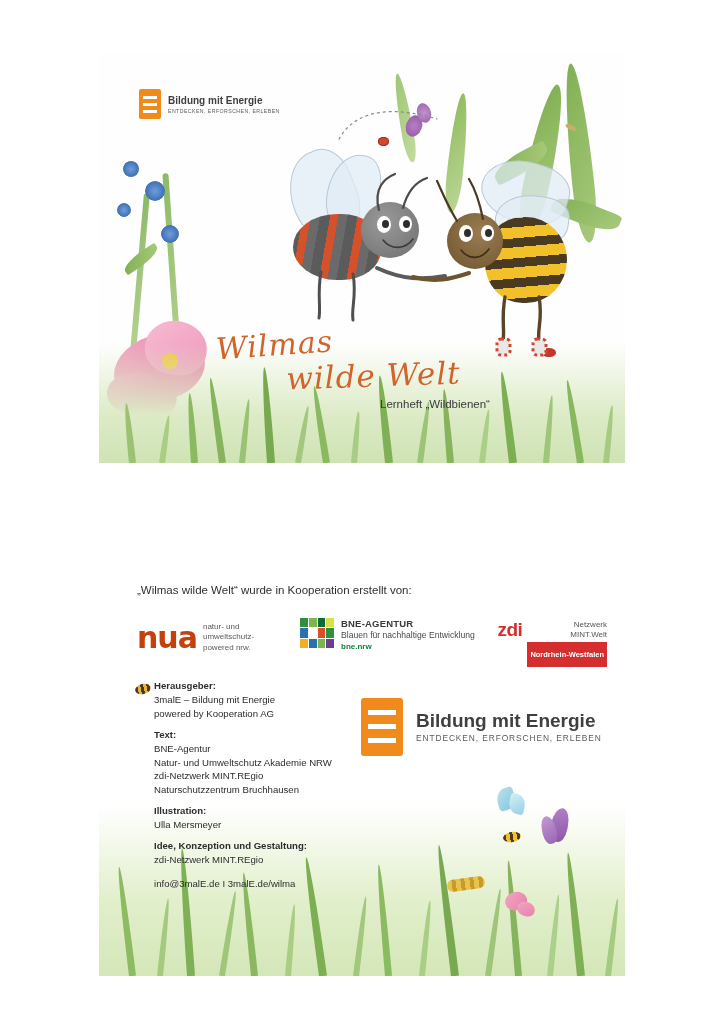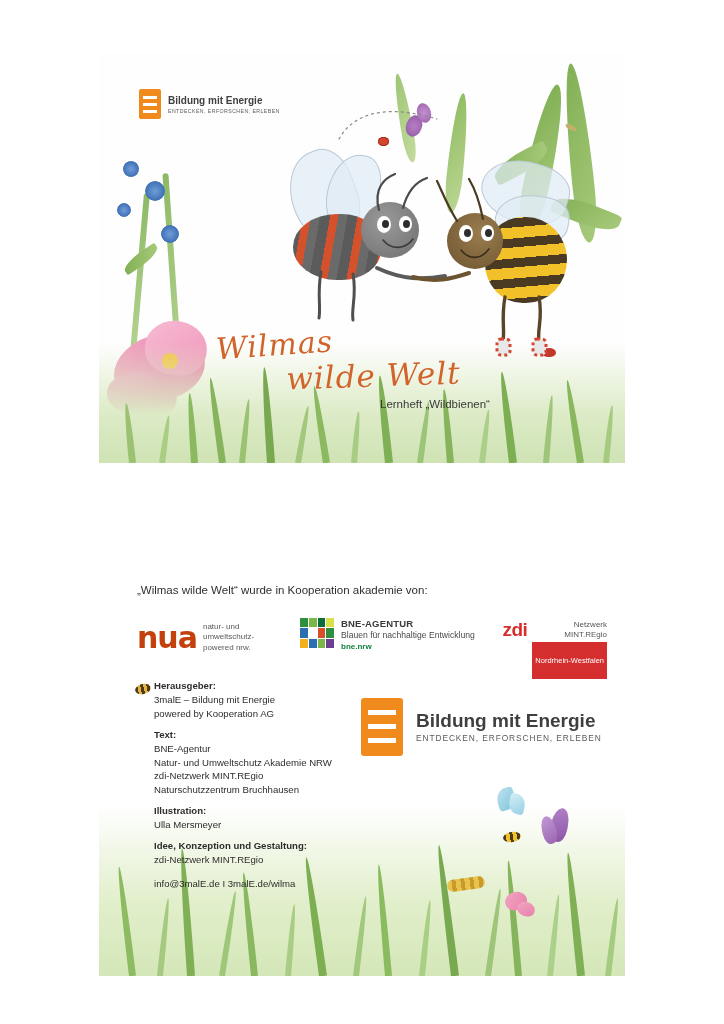--- a/index.html
+++ b/index.html
@@ -140,21 +140,21 @@
   .bnea-grid span { display:block; }
   .bnea-t1 { font-size:9.5px; font-weight:bold; color:#3a3a3a; letter-spacing:.2px;}
   .bnea-t2 { font-size:8.6px; color:#4a4a4a; margin-top:1px;}
   .bnea-t3 { font-size:8px; font-weight:bold; color:#0f7f3f; margin-top:2px;}
 
   
   .zdi { position:absolute; right: 0; top: 2px; display:flex; align-items:flex-start; gap:5px;}
   .zdi-word { font-size: 19px; font-weight:bold; color:#d42e2e; letter-spacing:-.5px; line-height:1;}
   .zdi-lines { font-size:8px; color:#555; line-height:1.25;text-align:right; }
   .zdi-badge {
-    margin-top:2px; background:#d42e2e; color:#fff; font-size:7.5px; padding:14px 3px; display:inline-block;
+    margin-top:2px; background:#d42e2e; color:#fff; font-size:7.5px; padding:8px 3px; display:inline-block;font-weight:bold;
   }
 
   
   .credits {
     position:absolute; left: 55px; top: 113px; width: 240px;
     font-size: 9.6px; color:#2d2d2d; line-height: 1.45;
   }
   .credits .hd { font-weight:bold; }
   .credits .blk { margin-bottom: 7px; }
   .credits .contact { margin-top: 10px; }
@@ -350,21 +350,21 @@
       <div class="tulip-petal" style="left:418px;top:176px;width:18px;height:14px;transform:rotate(18deg);"></div>
 
       <div class="bug" style="left:398px;top:62px;width:18px;height:22px;background:linear-gradient(140deg,#bfe3ef,#7fc3dc);border-radius:60% 20% 60% 20%;transform:rotate(-16deg);"></div>
       <div class="bug" style="left:410px;top:68px;width:16px;height:20px;background:linear-gradient(140deg,#d4eef7,#97d0e4);border-radius:20% 60% 20% 60%;transform:rotate(12deg);"></div>
 
       <div class="bug" style="left:404px;top:106px;width:18px;height:10px;background:repeating-linear-gradient(90deg,#4a3a22 0 3px,#f2c028 3px 7px);border-radius:50%;transform:rotate(-10deg);"></div>
 
       <div class="bug" style="left:348px;top:152px;width:38px;height:12px;background:repeating-linear-gradient(90deg,#e8c24a 0 5px,#c89a2c 5px 9px);border-radius:7px;transform:rotate(-8deg);"></div>
     </div>
 
-    <div class="coop-line">„Wilmas wilde Welt“ wurde in Kooperation akademie von:</div>
+    <div class="coop-line">„Wilmas wilde Welt“ wurde in Kooperation erstellt von:</div>
 
     <div class="partner-row">
 
       <div class="nua">
         <div class="nua-word">nua</div>
         <div class="nua-lines">
           <div>natur- und</div>
           <div>umweltschutz-</div>
           <div>powered nrw.</div>
         </div>
@@ -389,21 +389,21 @@
           <div class="bnea-t1">BNE-AGENTUR</div>
           <div class="bnea-t2">Blauen für nachhaltige Entwicklung</div>
           <div class="bnea-t3">bne.nrw</div>
         </div>
       </div>
 
       <div class="zdi">
         <div class="zdi-word">zdi</div>
         <div class="zdi-lines">
           <div>Netzwerk</div>
-          <div>MINT.REgio</div>
+          <div>MINT.Welt</div>
           <div class="zdi-badge">Nordrhein-Westfalen</div>
         </div>
       </div>
     </div>
 
     <div class="credits">
       <div class="blk">
         <div class="hd">Herausgeber:</div>
         <div>3malE – Bildung mit Energie</div>
         <div>powered by Kooperation AG</div>

